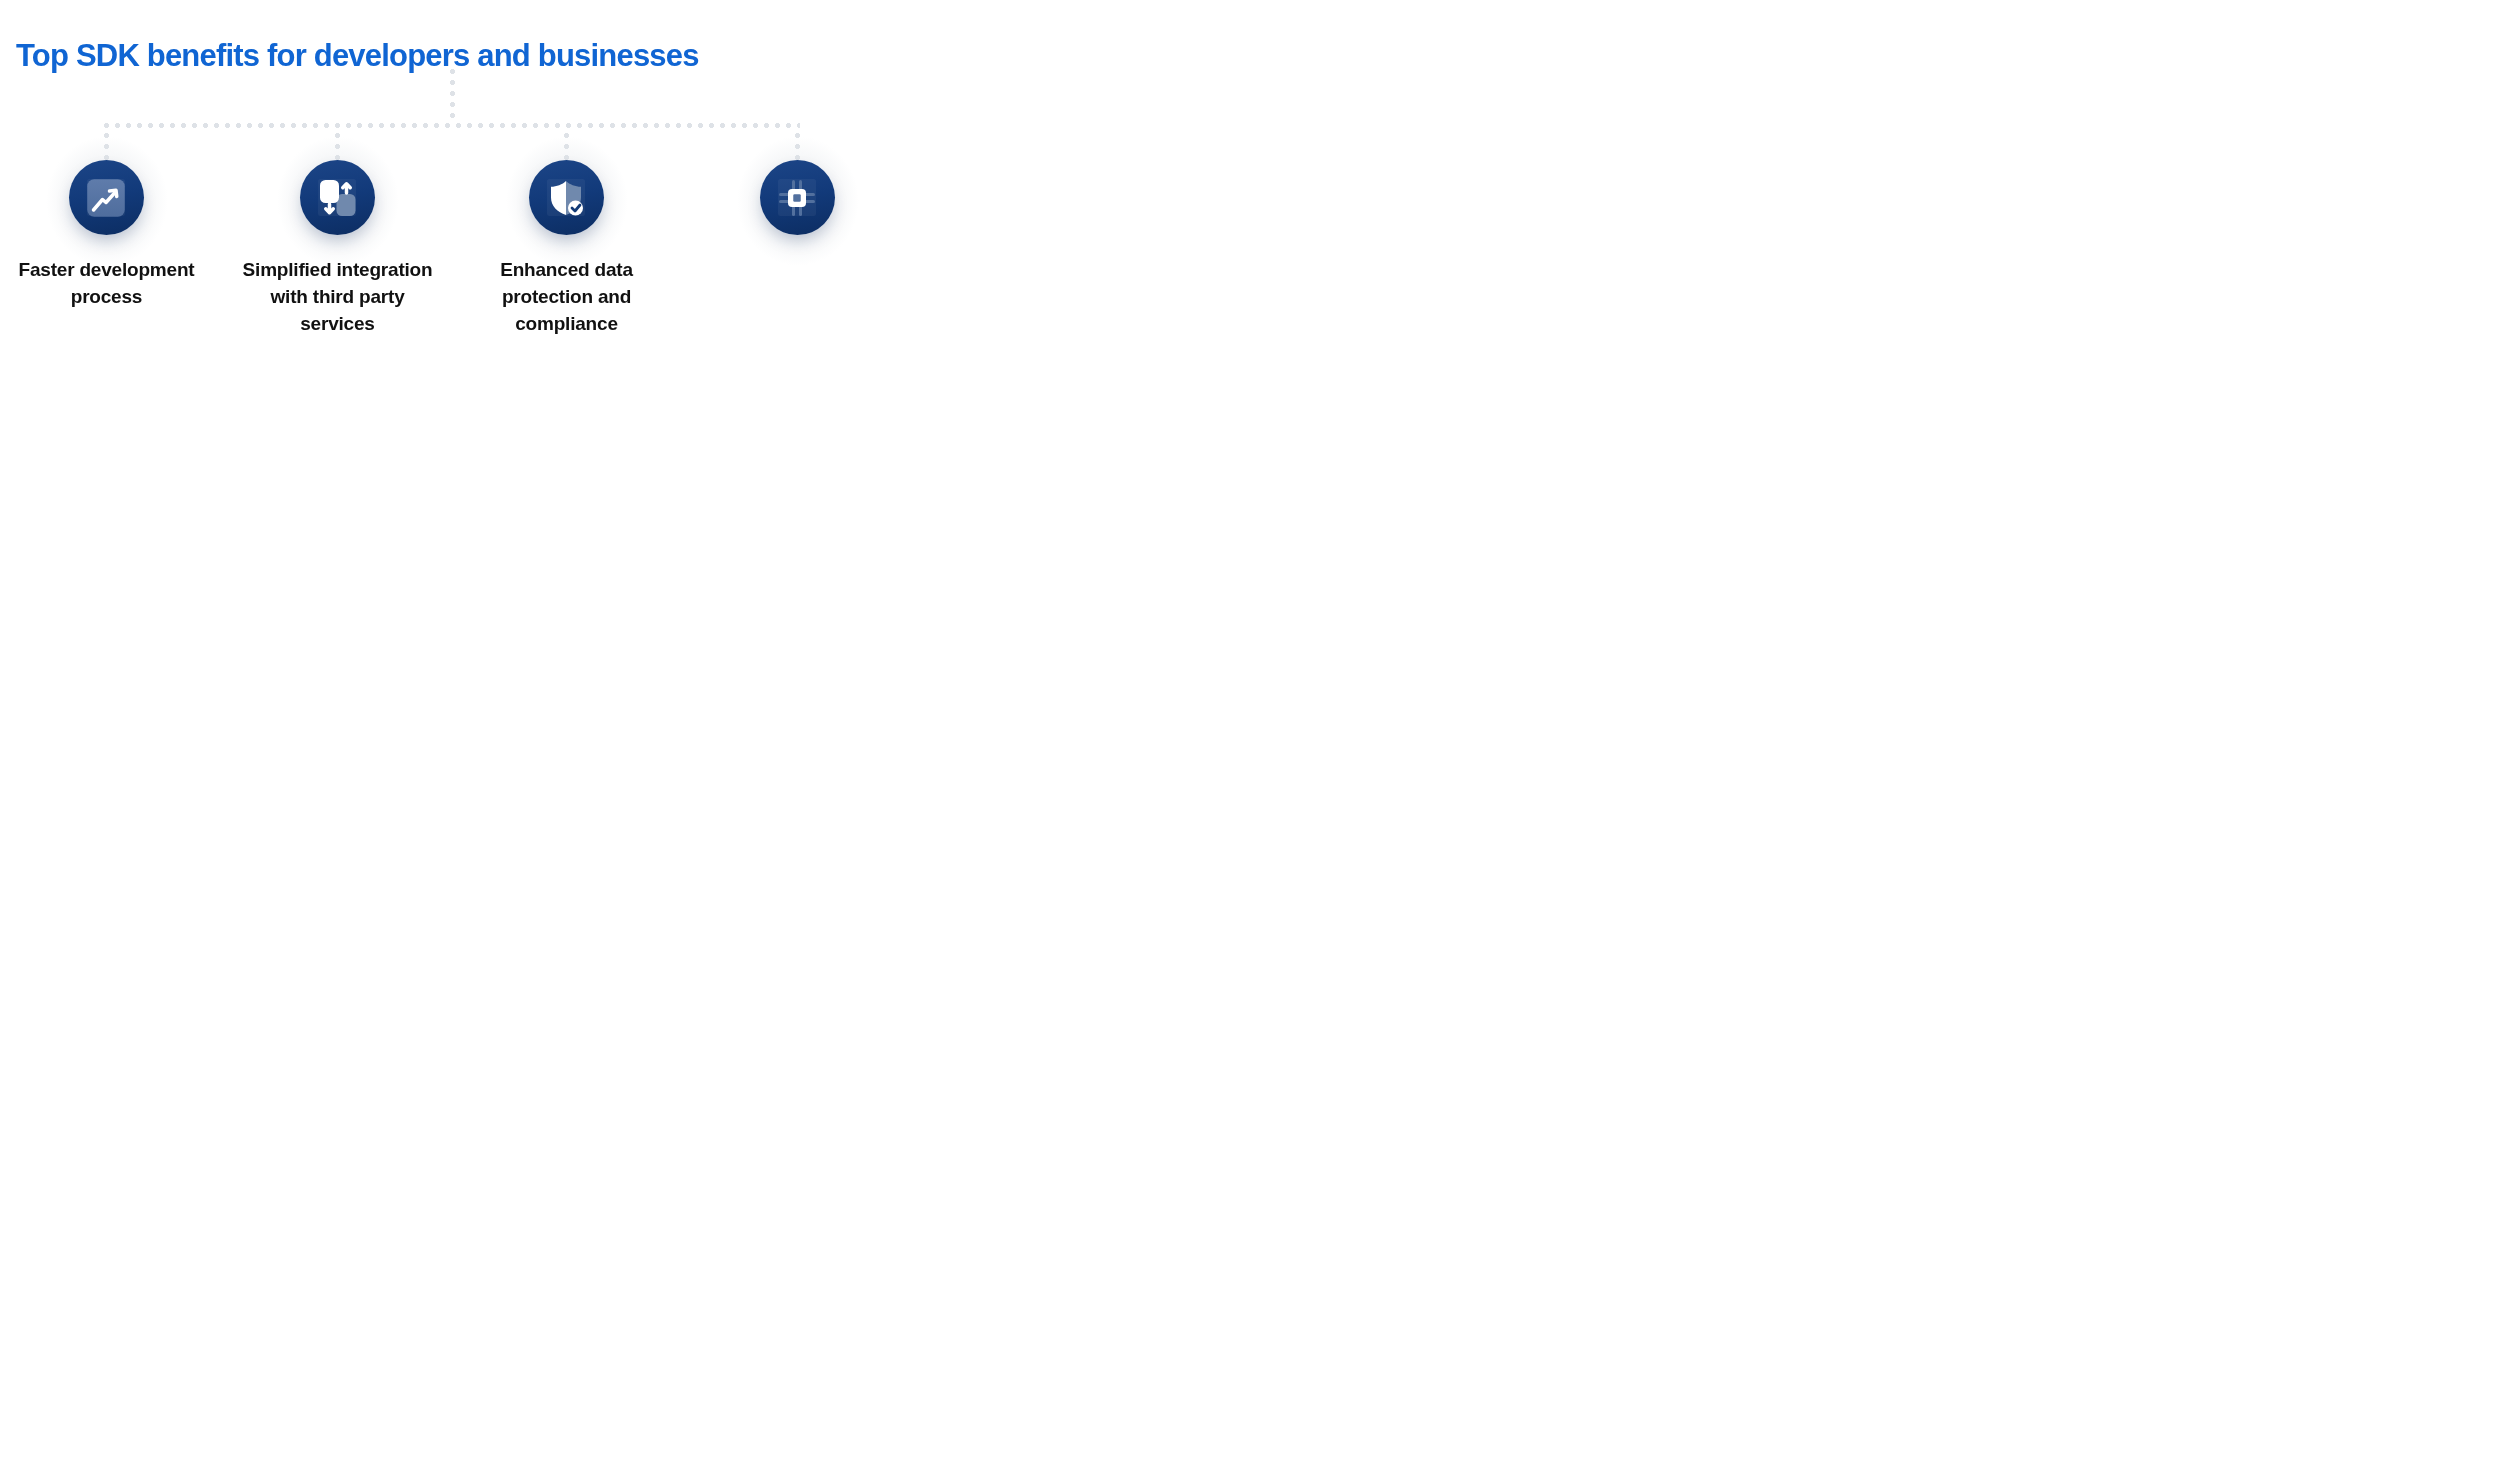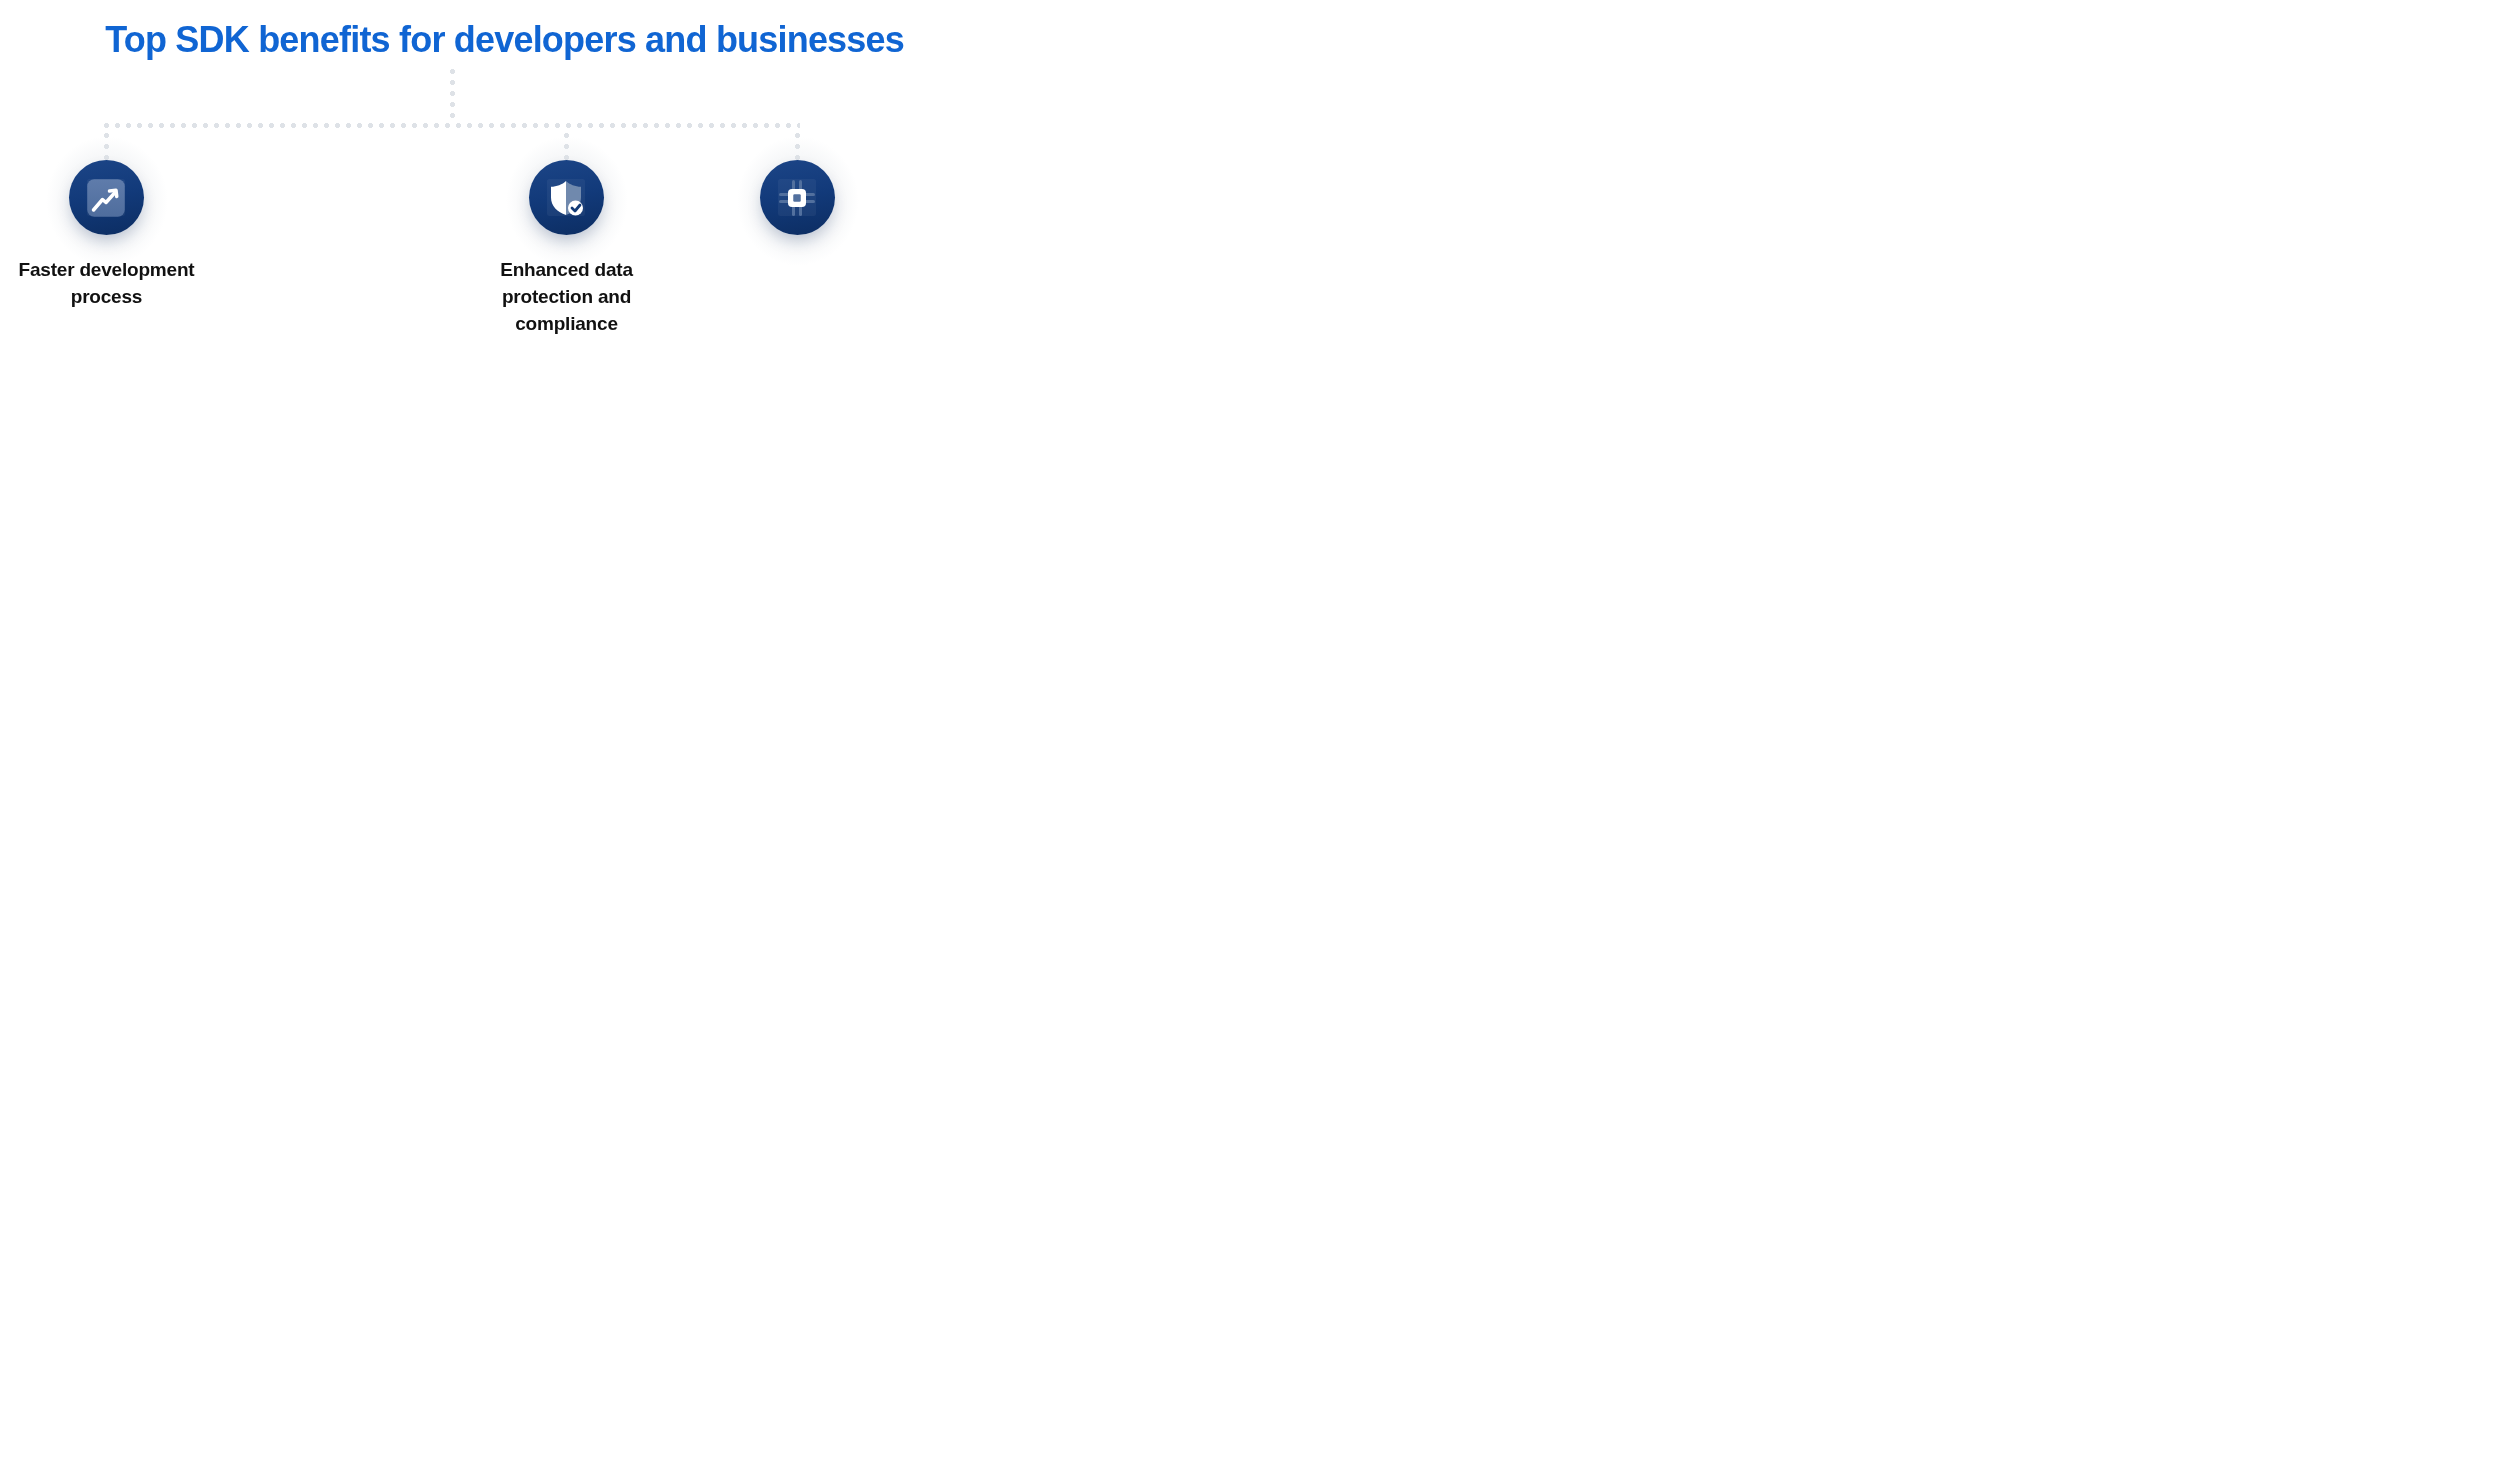--- a/index.html
+++ b/index.html
@@ -1,22 +1,22 @@
 <!DOCTYPE html>
 <html style="--title-blue: #1065d3; --label-black: #111111; --dot-gray: #dee2e7; --navy-top: #1c4587; --navy-mid: #123a7a; --navy-bottom: #0c2d62; --slate: #52709e; --slate-light: #7089ad; --icon-square-top: #5f7cab; --icon-square-bottom: #4f6d9d; --check-navy: #123a76; --halo-gray: #b8c1cc;font-size:8px"><head>
 <meta charset="utf-8">
 <style>
   html,body{margin:0;padding:0;background:#ffffff;}
   .canvas{
     position:relative;width:904px;height:368px;background:#ffffff;overflow:hidden;
     font-family:"Liberation Sans",sans-serif;
   }
   .title{
-    position:absolute;left:0;right:0;top:22px;margin:0;text-align:right;
-    font-weight:700;font-size:36px;line-height:36px;letter-spacing:-0.8px;
+    position:absolute;left:0;right:0;top:22px;margin:16px;text-align:left;
+    font-weight:700;font-size:31px;line-height:36px;letter-spacing:-0.8px;
     color:var(--title-blue,#1065d3);
   }
   
   .dots-v{
     position:absolute;width:5px;
     background-image:radial-gradient(circle 2.5px at 2.5px 2.5px, var(--dot-gray,#dee2e7) 98%, rgba(0,0,0,0) 100%);
     background-size:5px 11px;background-repeat:repeat-y;
   }
   .dots-h{
     position:absolute;height:5px;
@@ -75,20 +75,38 @@
         </defs>
         <rect x="0.5" y="0.5" width="75" height="75" rx="14" fill="url(#sq1)"></rect>
         <path class="stroke-w" d="M13 62 L31 41 L38 47 L56 27"></path>
         <path class="stroke-w" d="M45 24 L58 22.5 L59.5 35"></path>
       </svg>
     </div>
     <p class="label">Faster development
 process</p>
   </section>
 
+  <section class="col col-2">
+    <div class="halo"></div>
+    <div class="dots-v drop"></div>
+    <div class="badge">
+      <div class="glyph-bg"></div>
+      <svg class="glyph" viewBox="0 0 76 76">
+        <rect class="fill-slate-light" x="37" y="30" width="38" height="44" rx="11"></rect>
+        <path class="stroke-w" d="M57 28 L57 11" stroke-width="6"></path>
+        <path class="stroke-w" d="M49.5 17.5 L57 9.5 L64.5 17.5" stroke-width="6"></path>
+        <rect x="4" y="2" width="38" height="46" rx="11" fill="#ffffff"></rect>
+        <path class="stroke-w" d="M23 50 L23 66" stroke-width="6"></path>
+        <path class="stroke-w" d="M15.5 59.5 L23 67.5 L30.5 59.5" stroke-width="6"></path>
+      </svg>
+    </div>
+    <p class="label">Simplified integration
+with third party
+services</p>
+  </section>
 
   <section class="col col-3">
     <div class="halo"></div>
     <div class="dots-v drop"></div>
     <div class="badge">
       <div class="glyph-bg"></div>
       <svg class="glyph" viewBox="0 0 76 76">
         <path d="M38 4 C31 11 19 15.5 8 15.5 L8 37 C8 54 21 66.5 38 72 L38 4 Z" fill="#ffffff"></path>
         <path class="fill-slate-light" d="M38 4 C45 11 57 15.5 68 15.5 L68 37 C68 54 55 66.5 38 72 L38 4 Z"></path>
         <circle cx="57" cy="58" r="15" fill="#ffffff"></circle>

